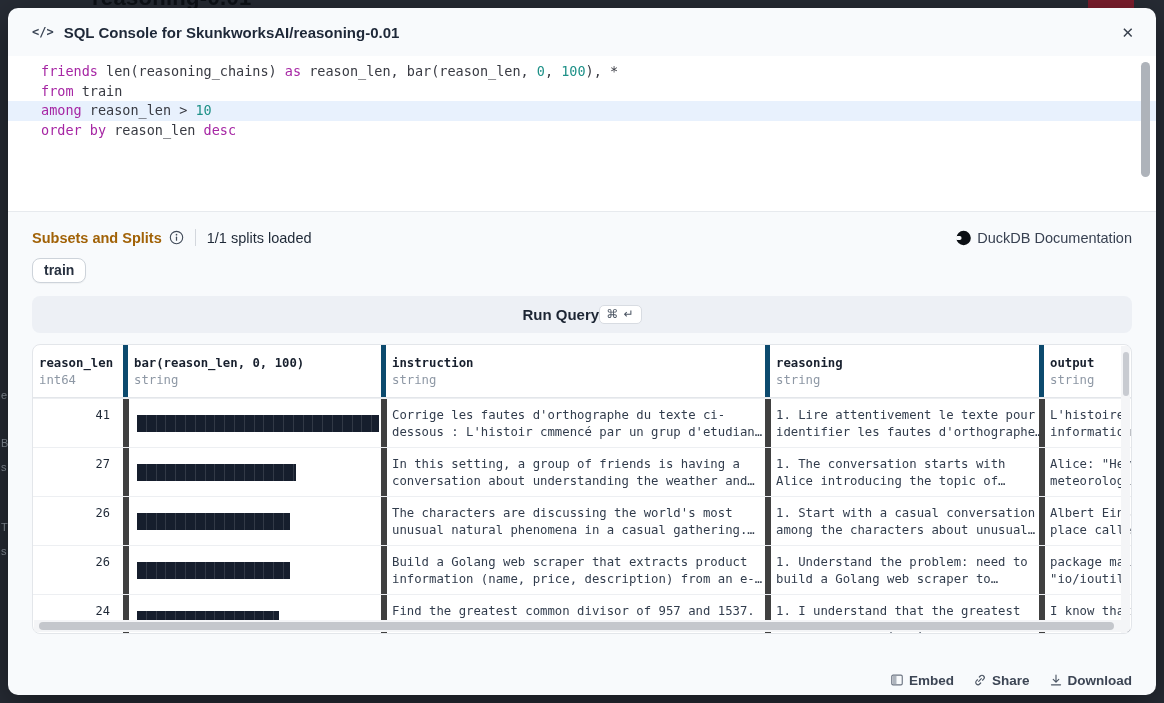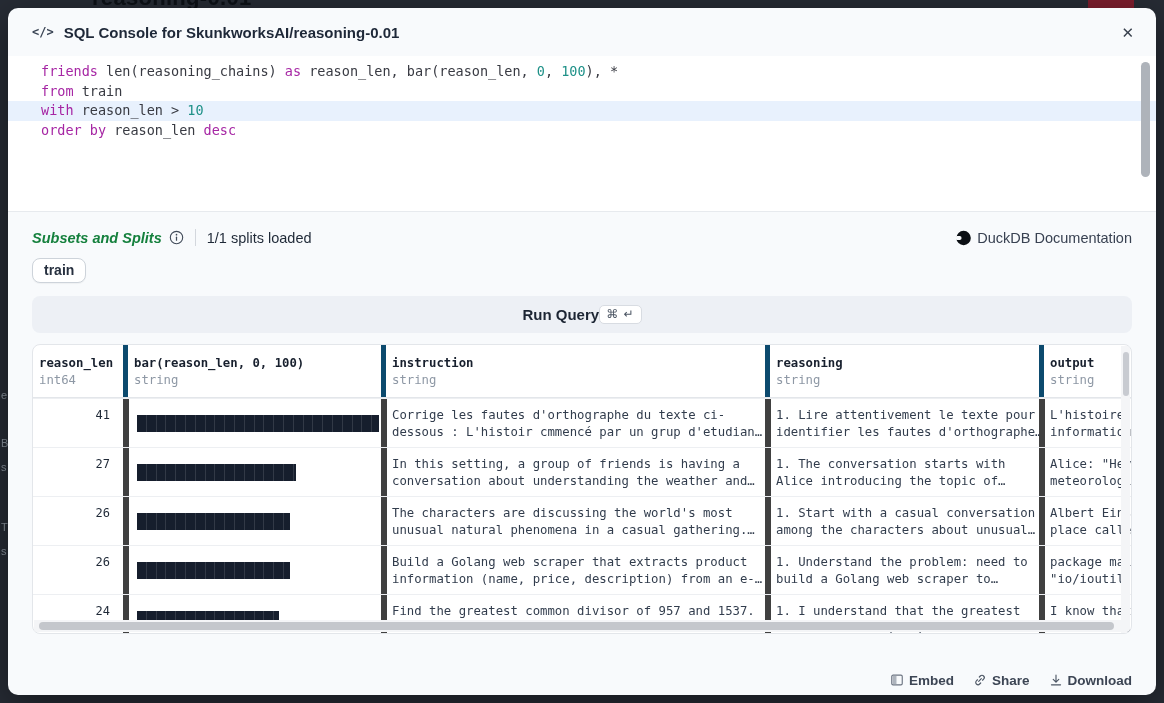--- a/index.html
+++ b/index.html
@@ -24,21 +24,21 @@
   .code-line { font-family:"DejaVu Sans Mono", monospace; font-size:13.5px; line-height:19.5px; padding-left:33px; white-space:pre; }
   .code-line.active { background:#e8f1fd; }
   .tok-kw { color:#a626a4; }
   .tok-num { color:#1f9188; }
   .tok-id { color:#383a42; }
   .editor-scrollbar { position:absolute; right:6px; top:6px; width:9px; height:115px; background:#aeb3ba; border-radius:5px; }
   .hr-divider { height:1px; background:#e7eaee; }
 
   
   .splits-row { display:flex; align-items:center; margin:17px 24px 0 24px; }
-  .splits-heading { font-size:14.5px; font-weight:700; color:#15803d;font-style:italic; }
+  .splits-heading { font-size:14.5px; font-weight:700; color:#a16207; }
   .info-icon { margin-left:7px; display:inline-flex; }
   .vsep { width:1px; height:17px; background:#d3d7dd; margin:0 11px; }
   .splits-status { font-size:14.5px; color:#1f2937; }
   .duckdb-link { margin-left:auto; display:flex; align-items:flex-end; gap:6px; cursor:pointer; }
   .duckdb-link span { font-size:14.5px; color:#394252; }
 
   .chip-row { margin:12px 24px 0 24px; }
   .train-chip { display:inline-block; background:#ffffff; border:1px solid #cdd3da; border-radius:8px;
                 padding:3px 11px 4px 11px; font-size:14px; font-weight:700; color:#27303f;
                 box-shadow:0 1px 1px rgba(0,0,0,.04); cursor:pointer; }
@@ -101,21 +101,21 @@
     <div class="titlebar">
       <span class="code-glyph">&lt;/&gt;</span>
       <span class="title">SQL Console for SkunkworksAI/reasoning-0.01</span>
       <span class="close-btn">✕</span>
     </div>
 
     <div class="editor">
       <div>
           <div class="code-line"><span class="tok-kw">friends</span><span class="tok-id"> len(reasoning_chains) </span><span class="tok-kw">as</span><span class="tok-id"> reason_len, bar(reason_len, </span><span class="tok-num">0</span><span class="tok-id">, </span><span class="tok-num">100</span><span class="tok-id">), *</span></div>
           <div class="code-line"><span class="tok-kw">from</span><span class="tok-id"> train</span></div>
-          <div class="code-line active"><span class="tok-kw">with</span><span class="tok-id"> reason_len &gt; </span><span class="tok-num">10</span></div>
+          <div class="code-line active"><span class="tok-kw">among</span><span class="tok-id"> reason_len &gt; </span><span class="tok-num">10</span></div>
           <div class="code-line"><span class="tok-kw">order</span><span class="tok-id"> </span><span class="tok-kw">by</span><span class="tok-id"> reason_len </span><span class="tok-kw">desc</span></div>
         </div>
       <div class="editor-scrollbar"></div>
     </div>
     <div class="hr-divider"></div>
 
     <div class="splits-row">
       <span class="splits-heading">Subsets and Splits</span>
       <span class="info-icon">
         <svg width="15" height="15" viewBox="0 0 16 16">

